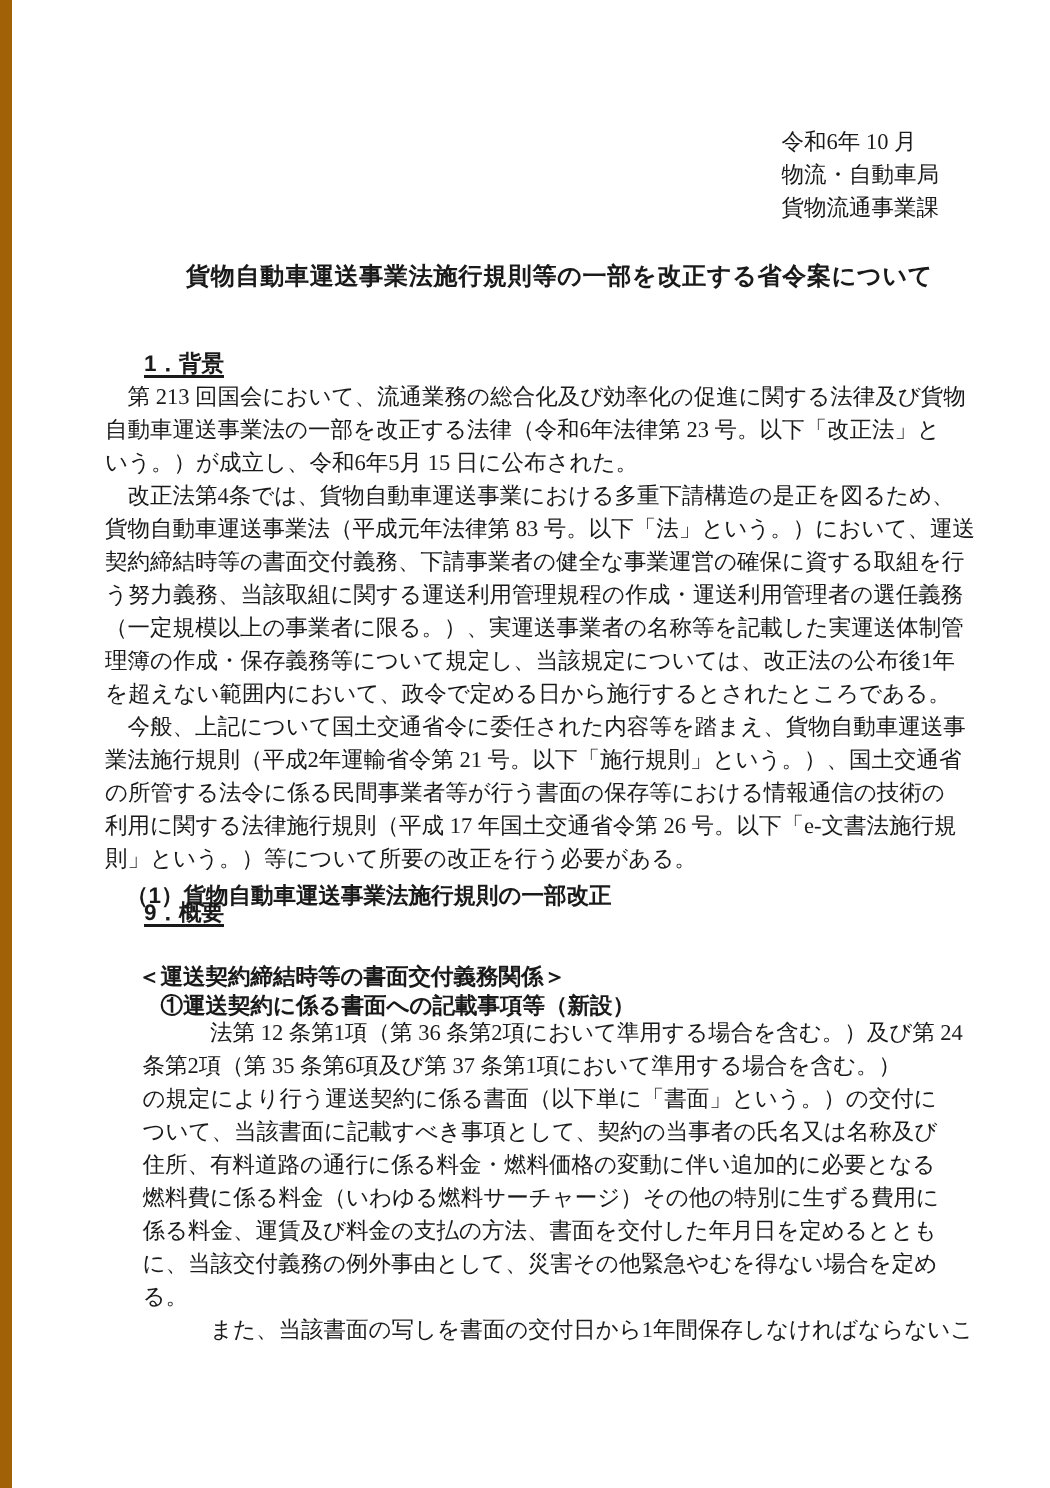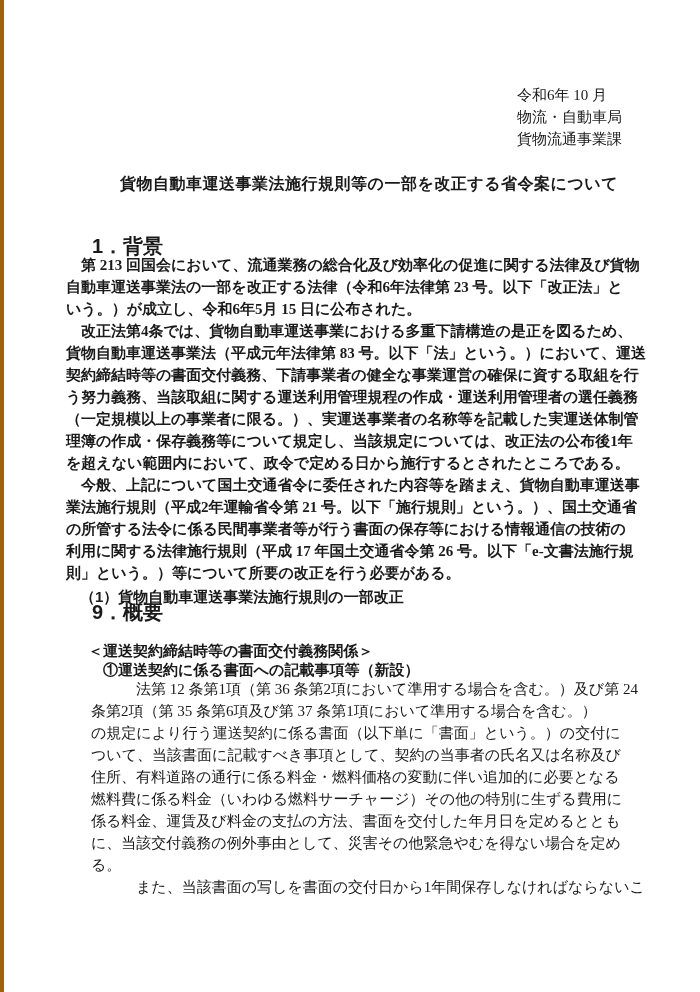--- a/index.html
+++ b/index.html
@@ -9,21 +9,21 @@
   }
   .page {
     position: relative;
     width: 700px;
     height: 992px;
     background: #ffffff;
     color: #1a1a1a;
     font-family: "Liberation Serif", serif;
     font-size: 15px;
     overflow: hidden;
-    border-left: 4px solid #a16207;
+    border-left: 8px solid #a16207;
     box-sizing: border-box;
   }
   .gothic {
     font-family: "Liberation Sans", sans-serif;
     font-weight: bold;
   }
   .abs { position: absolute; }
   .multiline {
     white-space: pre-line;
     line-height: 22px;
@@ -37,26 +37,27 @@
   .doc-title {
     top: 174px;
     left: 0;
     width: 698px;
     text-align: center;
     font-size: 16px;
     letter-spacing: 0.5px;
     margin-left: 16px;
   }
   .sec-heading {
-    font-size: 20px;
+    font-size: 15px;
+    text-decoration: underline;
     text-underline-offset: 3px;
     text-decoration-thickness: 1.5px;
   }
   .h-sec1 { top: 233px; left: 88px; }
-  .body1  { top: 254px; left: 62px; width: 582px; font-weight: bold; }
+  .body1  { top: 254px; left: 62px; width: 582px; }
   .h-sec2 { top: 599px; left: 88px; }
   .h-sub1 { top: 588px; left: 76px; font-size: 15px; }
   .h-bracket { top: 642px; left: 84px; font-size: 15px; }
   .h-item1 { top: 661px; left: 99px; font-size: 15px; }
   .body2  { top: 678px; left: 87px; width: 556px; font-family: Liberation Serif, serif; }
 </style>
 </head>
 <body>
 
 <div class="page">

